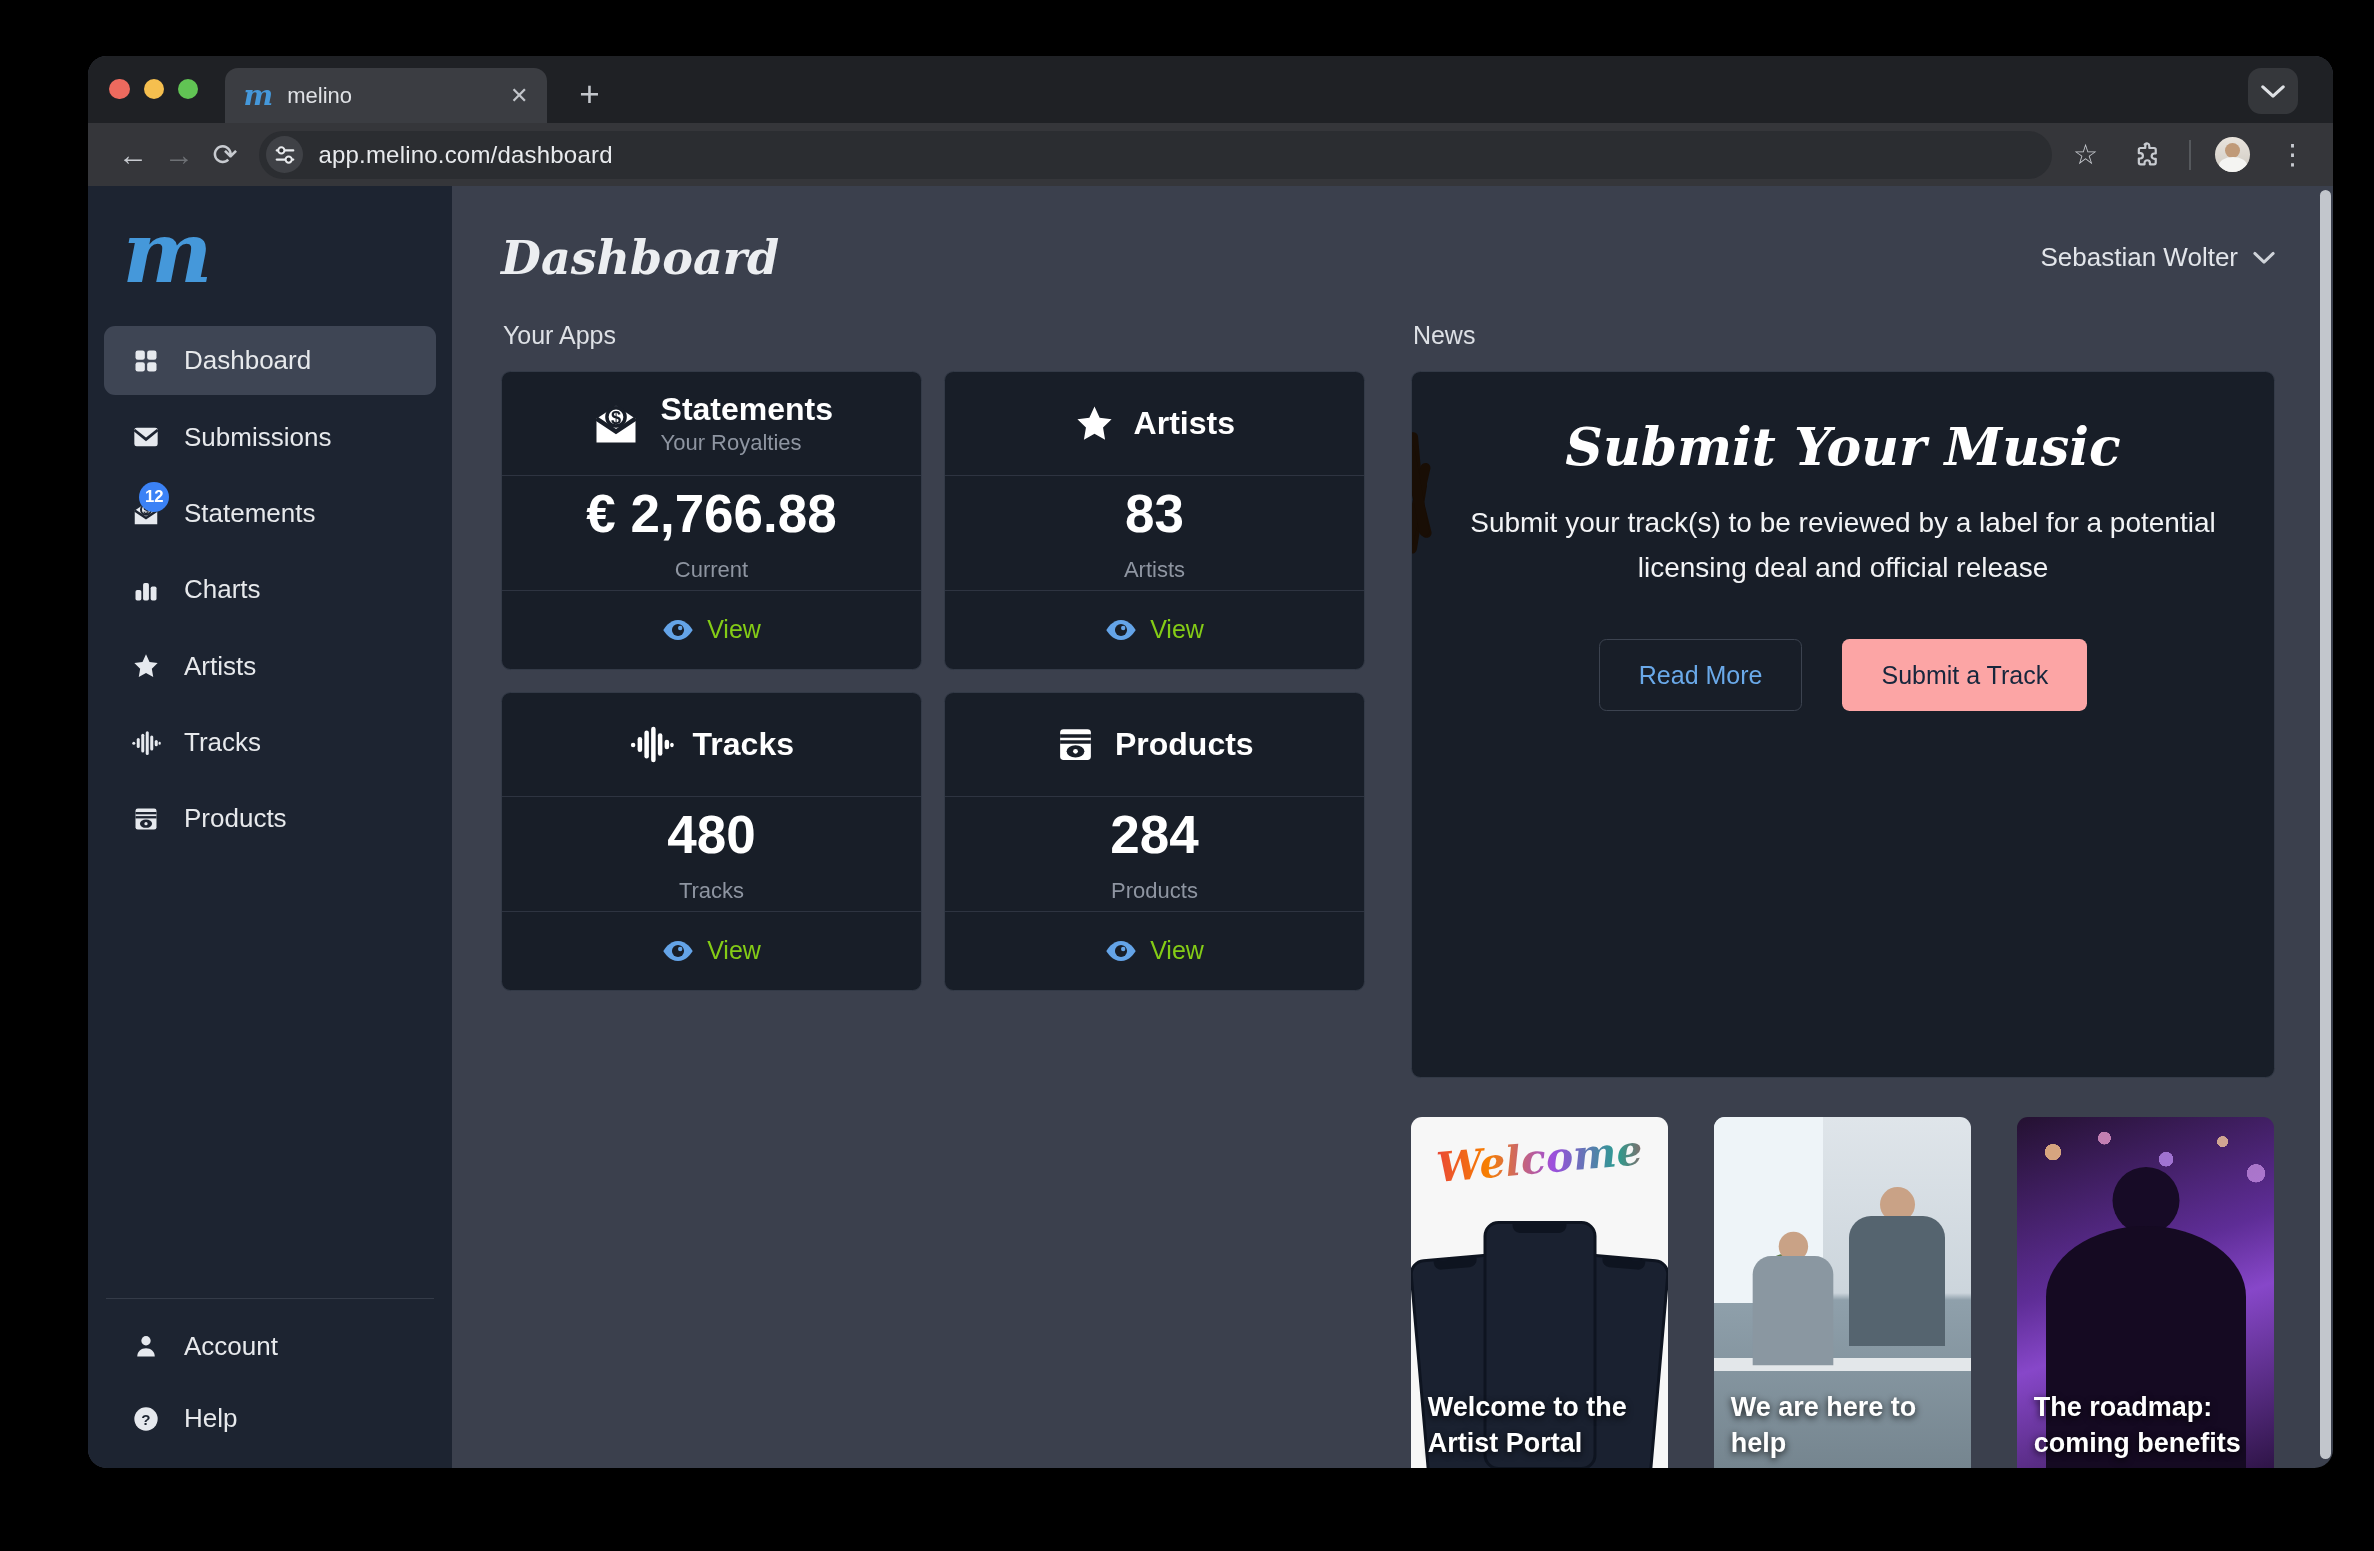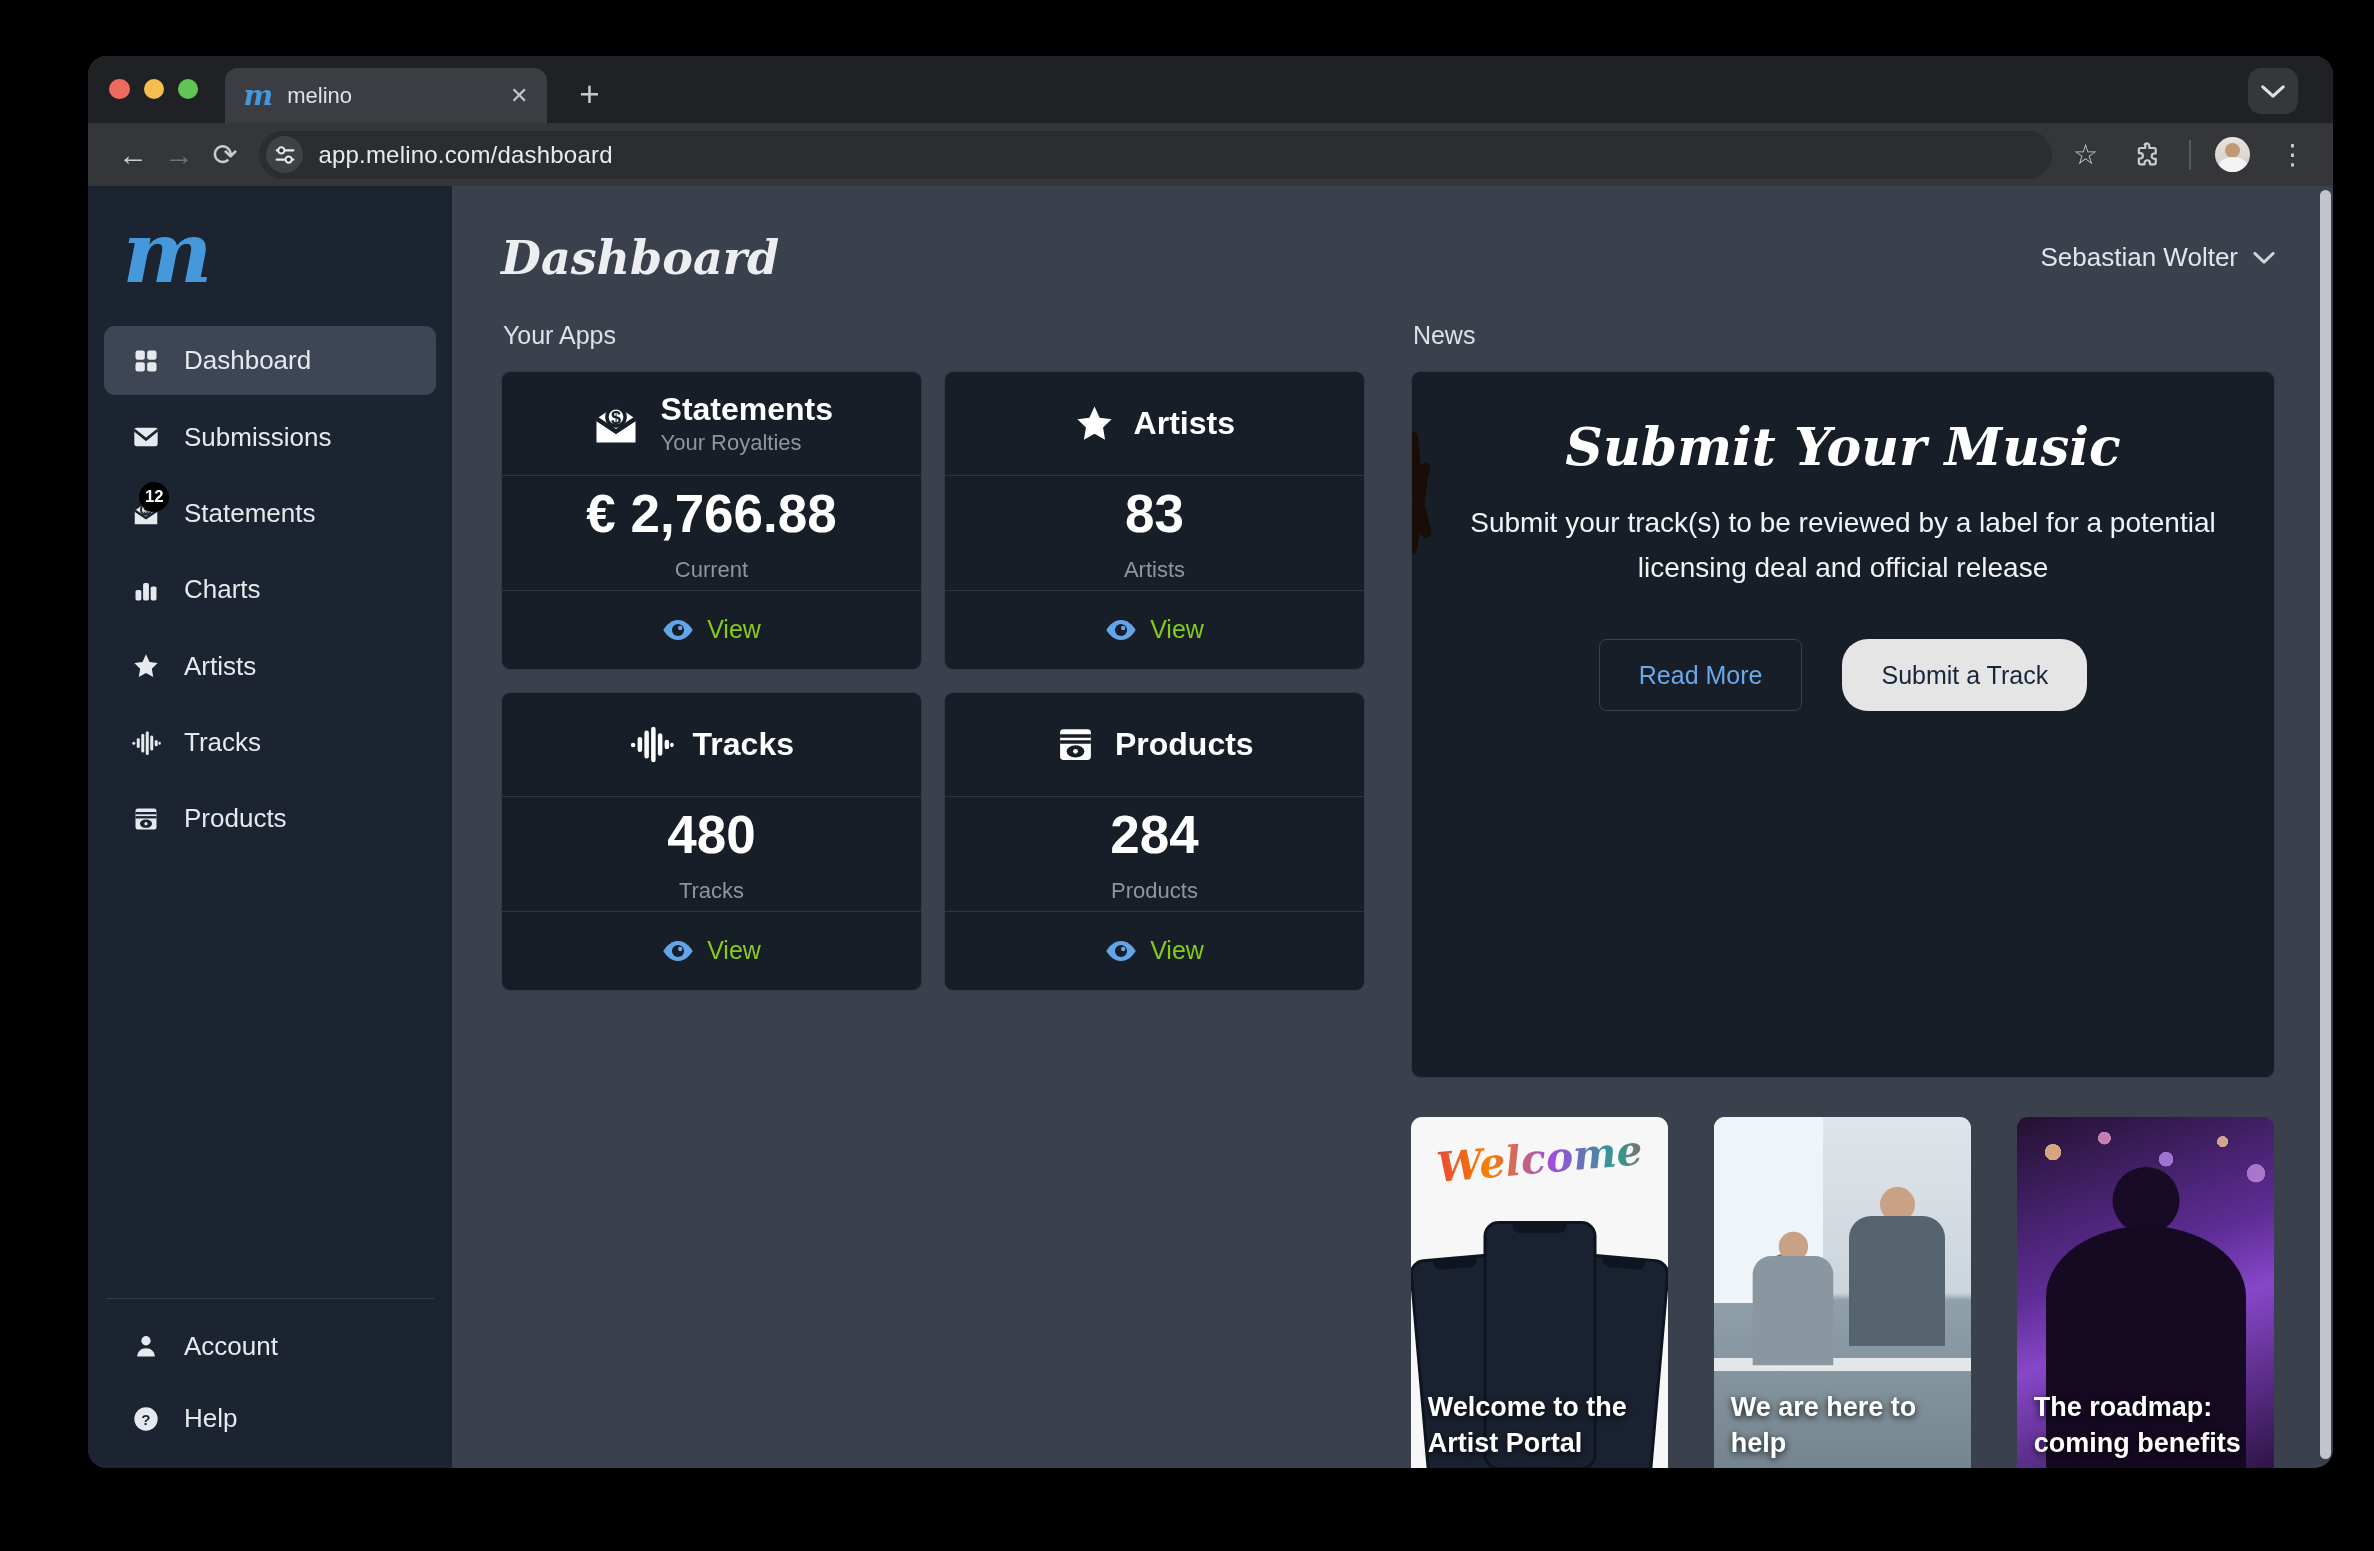--- a/index.html
+++ b/index.html
@@ -46,21 +46,21 @@
 
   
   .sidebar { width:364px; background:#1d2431; display:flex; flex-direction:column; padding:0 16px; flex-shrink:0; }
   .logo { margin:28px 0 0 18.6px; font-family:"DejaVu Serif", serif; font-style:italic; font-weight:700;
           font-size:85px; line-height:.9; color:#4598da; }
   .nav { margin-top:32px; display:flex; flex-direction:column; }
   .nav-item { height:69px; margin:3.7px 0; border-radius:11px; display:flex; align-items:center; gap:22px;
               padding-left:26px; color:#e7e9ec; font-size:26px; cursor:default; }
   .nav-item.active { background:#3e4554; }
   .nav-ico { width:32px; height:32px; display:flex; align-items:center; justify-content:center; position:relative; flex-shrink:0; }
-  .badge { position:absolute; top:-15px; left:9.3px; min-width:30px; height:30px; padding:0 3.7px; background:#000000;
+  .badge { position:absolute; top:-15px; left:9.3px; min-width:30px; height:30px; padding:0 3.7px; background:#3b82f6;
            border-radius:15px; color:#fff; font-size:16.7px; font-weight:700; display:flex; align-items:center; justify-content:center; }
   .side-spacer { flex:1; }
   .side-divider { height:0.9px; background:#343b48; margin:0 1.9px; }
   .side-footer { margin:9.3px 0 11px; }
 
   
   .main { flex:1; padding:37px 58px 0 49px; position:relative; }
   .main-header { display:flex; align-items:center; justify-content:space-between; height:69px; }
   .page-title { font-family:"DejaVu Serif", serif; font-style:italic; font-weight:700; font-size:46px; color:#eceef1; }
   .user-menu { display:flex; align-items:center; gap:15px; color:#e2e5ea; font-size:26px; cursor:default; }
@@ -105,21 +105,21 @@
   .arm.a2 { left:23%; top:36%; height:74px;  transform:rotate(9deg); }
   .arm.a3 { left:46%; top:20%; height:100px; transform:rotate(-5deg); }
   .arm.a4 { left:71%; top:30%; height:85px;  transform:rotate(13deg); }
   .arm.a5 { left:90%; top:24%; height:93px; transform:rotate(-10deg); }
   .hero-body { flex:1; text-align:center; padding:28px 58px 0; }
   .hero-title { font-family:"DejaVu Serif", serif; font-style:italic; font-weight:700; font-size:52px; color:#fff; margin-top:16.7px; }
   .hero-desc { font-size:28px; color:#f2f3f5; line-height:1.6; margin-top:24px; }
   .hero-buttons { display:flex; justify-content:center; gap:40px; margin-top:48px; }
   .btn { height:72px; display:flex; align-items:center; border-radius:7.4px; font-size:25px; padding:0 39px; cursor:default; }
   .btn-secondary { border:0.9px solid #3c4350; color:#6aa9e9; background:transparent; }
-  .btn-primary { background:#e5e5e5; color:#16263c; font-weight:500;border-radius:26px; }
+  .btn-primary { background:#fca5a5; color:#16263c; font-weight:500; }
 
   
   .thumbs { display:flex; gap:46px; margin-top:39px; }
   .thumb { width:257px; height:352px; border-radius:11px 11px 0 0; overflow:hidden; position:relative; flex-shrink:0; }
   .thumb-caption { position:absolute; left:16.7px; right:9.3px; bottom:7.4px; z-index:6; font-size:27px; font-weight:700; color:#fff;
                    line-height:1.32; text-shadow:0 1.9px 7.4px rgba(0,0,0,.85); }
   
   .t1 { background:#f7f7f7; }
   .welcome-text { position:absolute; top:18.6px; left:0; right:0; text-align:center; z-index:2;
     font-family:"DejaVu Serif", serif; font-style:italic; font-weight:700; font-size:41px; transform:rotate(-5deg);

